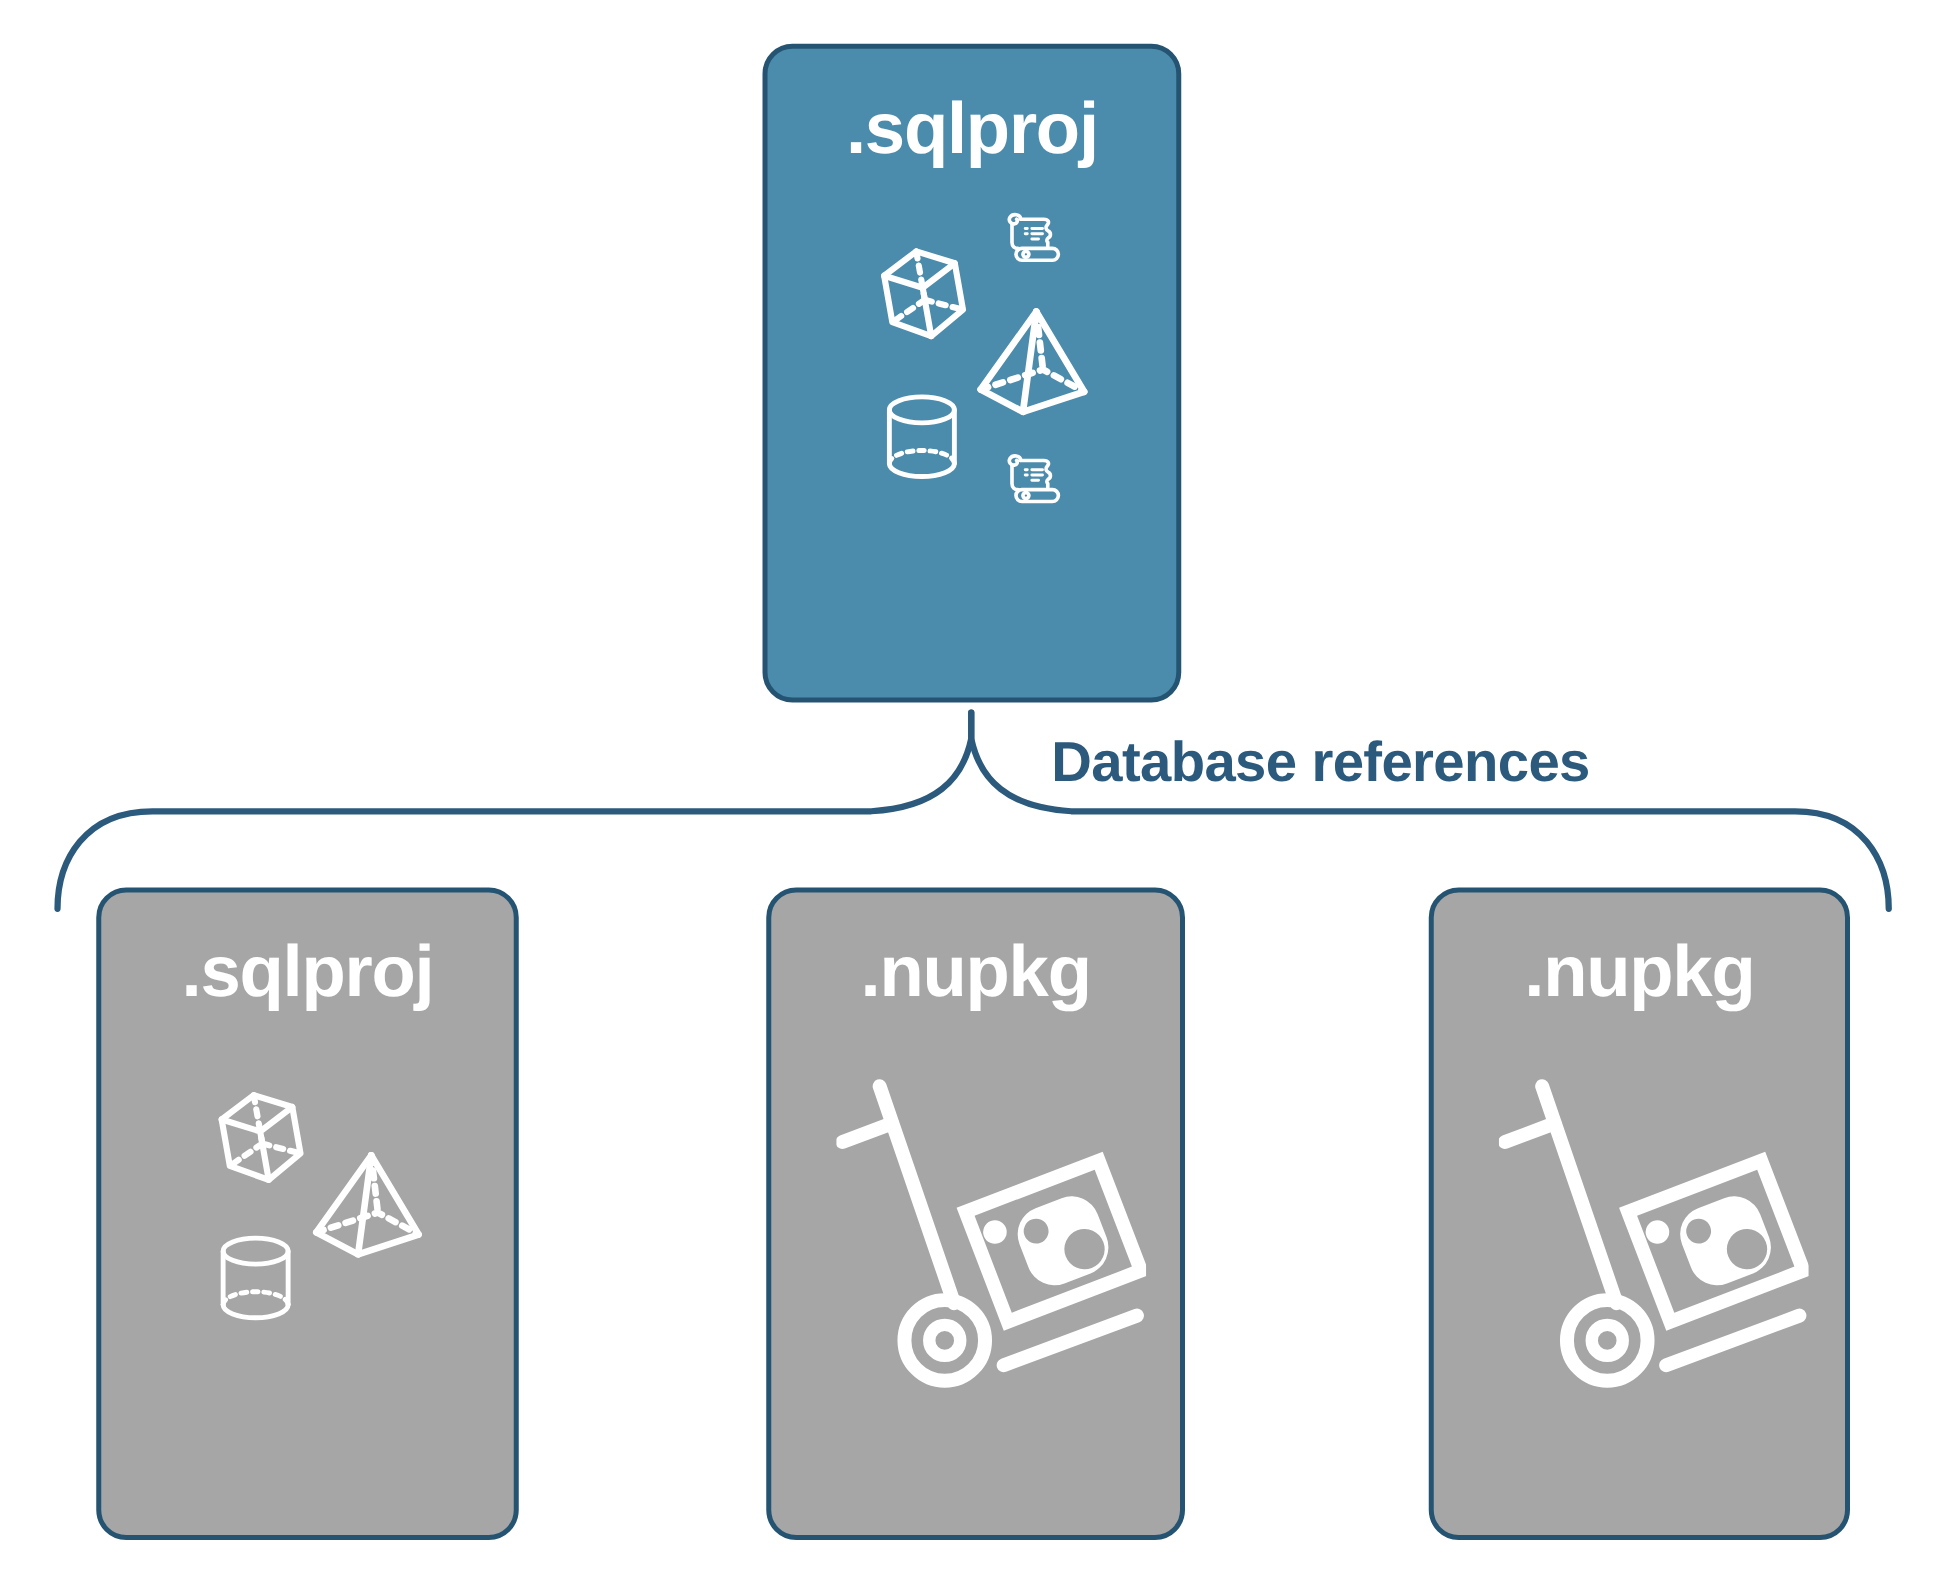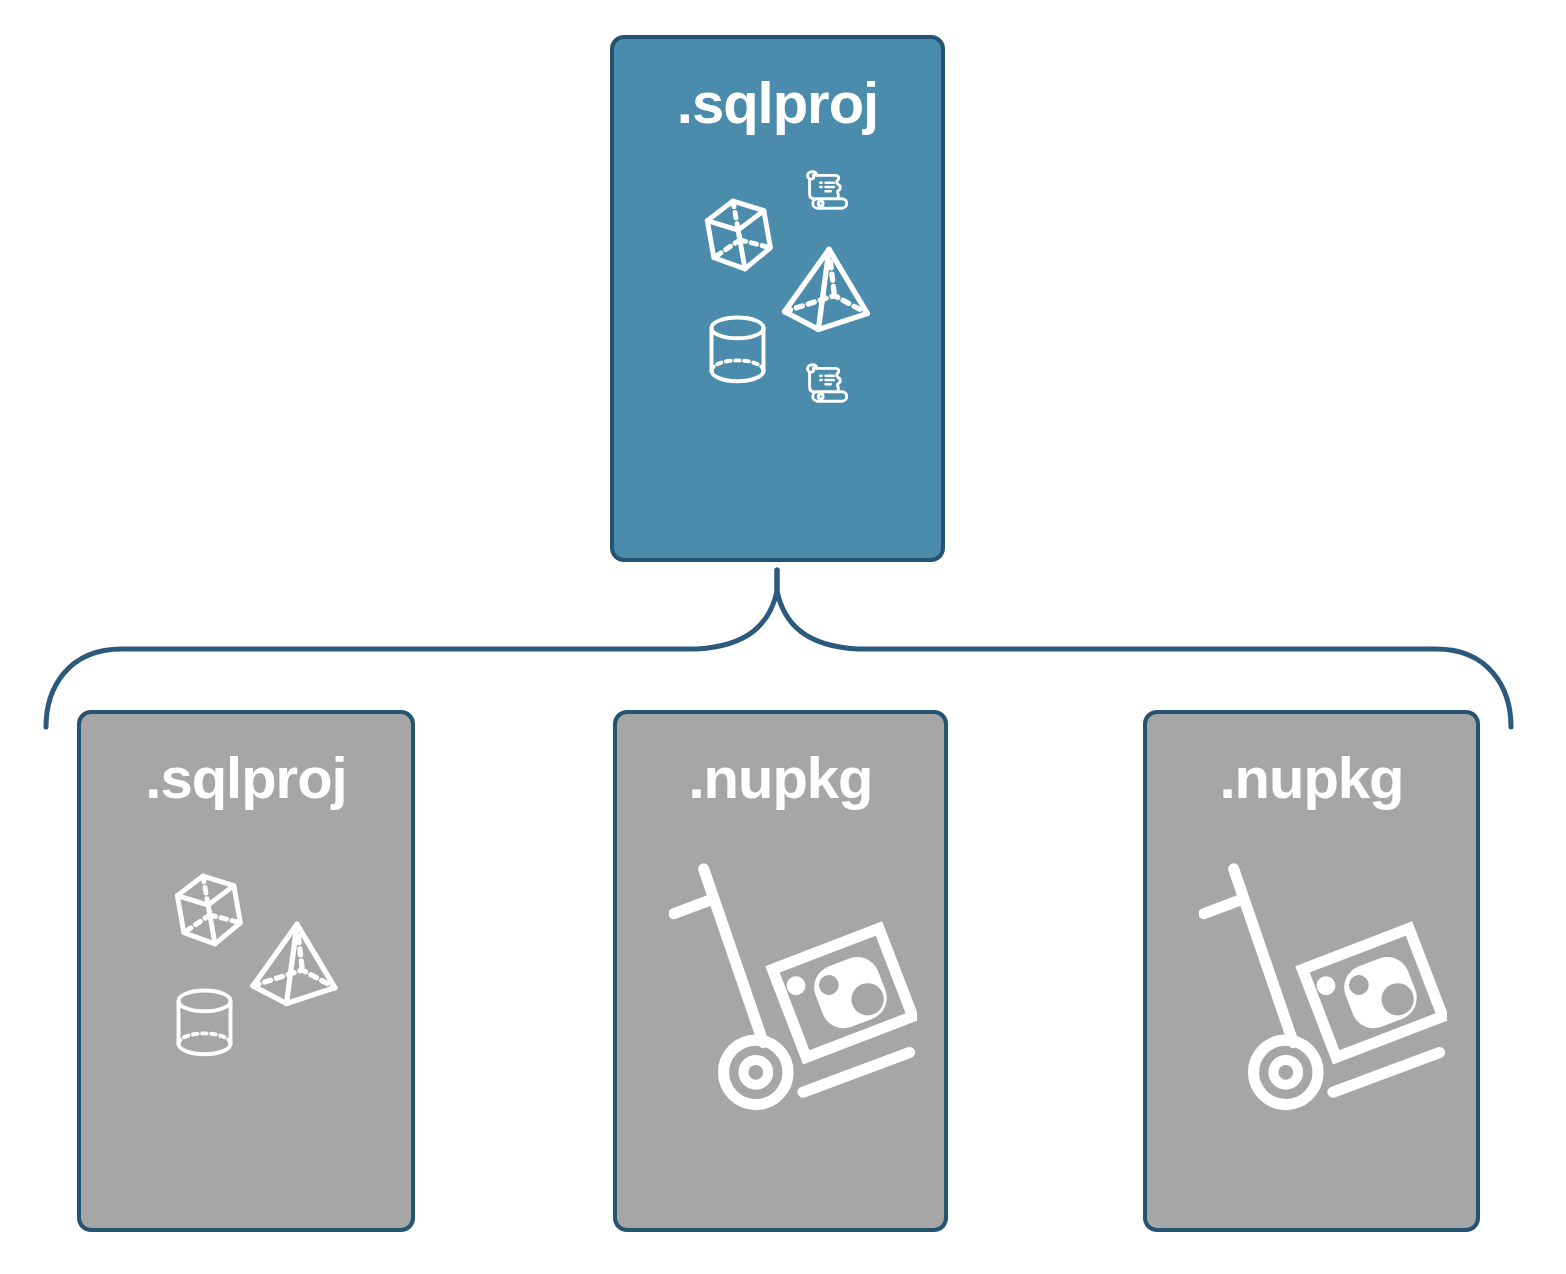--- a/index.html
+++ b/index.html
@@ -4,21 +4,21 @@
 <style>
   html,body { margin:0; padding:0; background:#fff; }
   .canvas {
     position:relative; width:1566px; height:1274px;
     background:#fff; overflow:hidden;
     font-family:"Liberation Sans", sans-serif;
   }
   .connector-svg { position:absolute; left:0; top:0; width:1566px; height:1274px; }
   .box {
     position:absolute; box-sizing:border-box;
-    border:4px solid var(--outline,#255472); border-radius:14px;
+    border:4px solid var(--outline,#255472); border-radius:24px;
   }
   .box-root   { left:610px;  top:35px;  width:335px; height:527px; background:var(--root-fill,#4b8cac); }
   .box-child  { top:710px; width:337px; height:522px; background:var(--child-fill,#a6a6a6); }
   .box-child-1 { left:77px;  width:338px; }
   .box-child-2 { left:613px; width:335px; }
   .box-child-3 { left:1143px; width:337px; }
   .box-label {
     position:absolute; left:0; right:0; top:32px;
     text-align:center; font-size:58px; font-weight:bold; color:#fff;
     letter-spacing:-1px; line-height:1.1; white-space:nowrap;
@@ -100,20 +100,21 @@
     </defs>
   </svg>
 
   <svg class="connector-svg" viewBox="0 0 1566 1274">
     <g stroke="var(--label-text,#2b5a7d)" stroke-width="5" fill="none" stroke-linecap="round">
       <path d="M46 727 C46 688 68 649 122 649 L697 649 C748 646 770 624 777 591 L777 570"></path>
       <path d="M1511 727 C1511 688 1489 649 1436 649 L857 649 C806 646 784 624 777 591 L777 570"></path>
     </g>
   </svg>
 
+  <div class="connector-label">Database references</div>
 
   <div class="box box-root">
     <div class="box-label">.sqlproj</div>
     <svg class="icon r-cube">
         <use href="#icon-cube"></use>
       </svg>
     <svg class="icon r-scroll1">
         <use href="#icon-scroll"></use>
       </svg>
     <svg class="icon r-pyramid">

